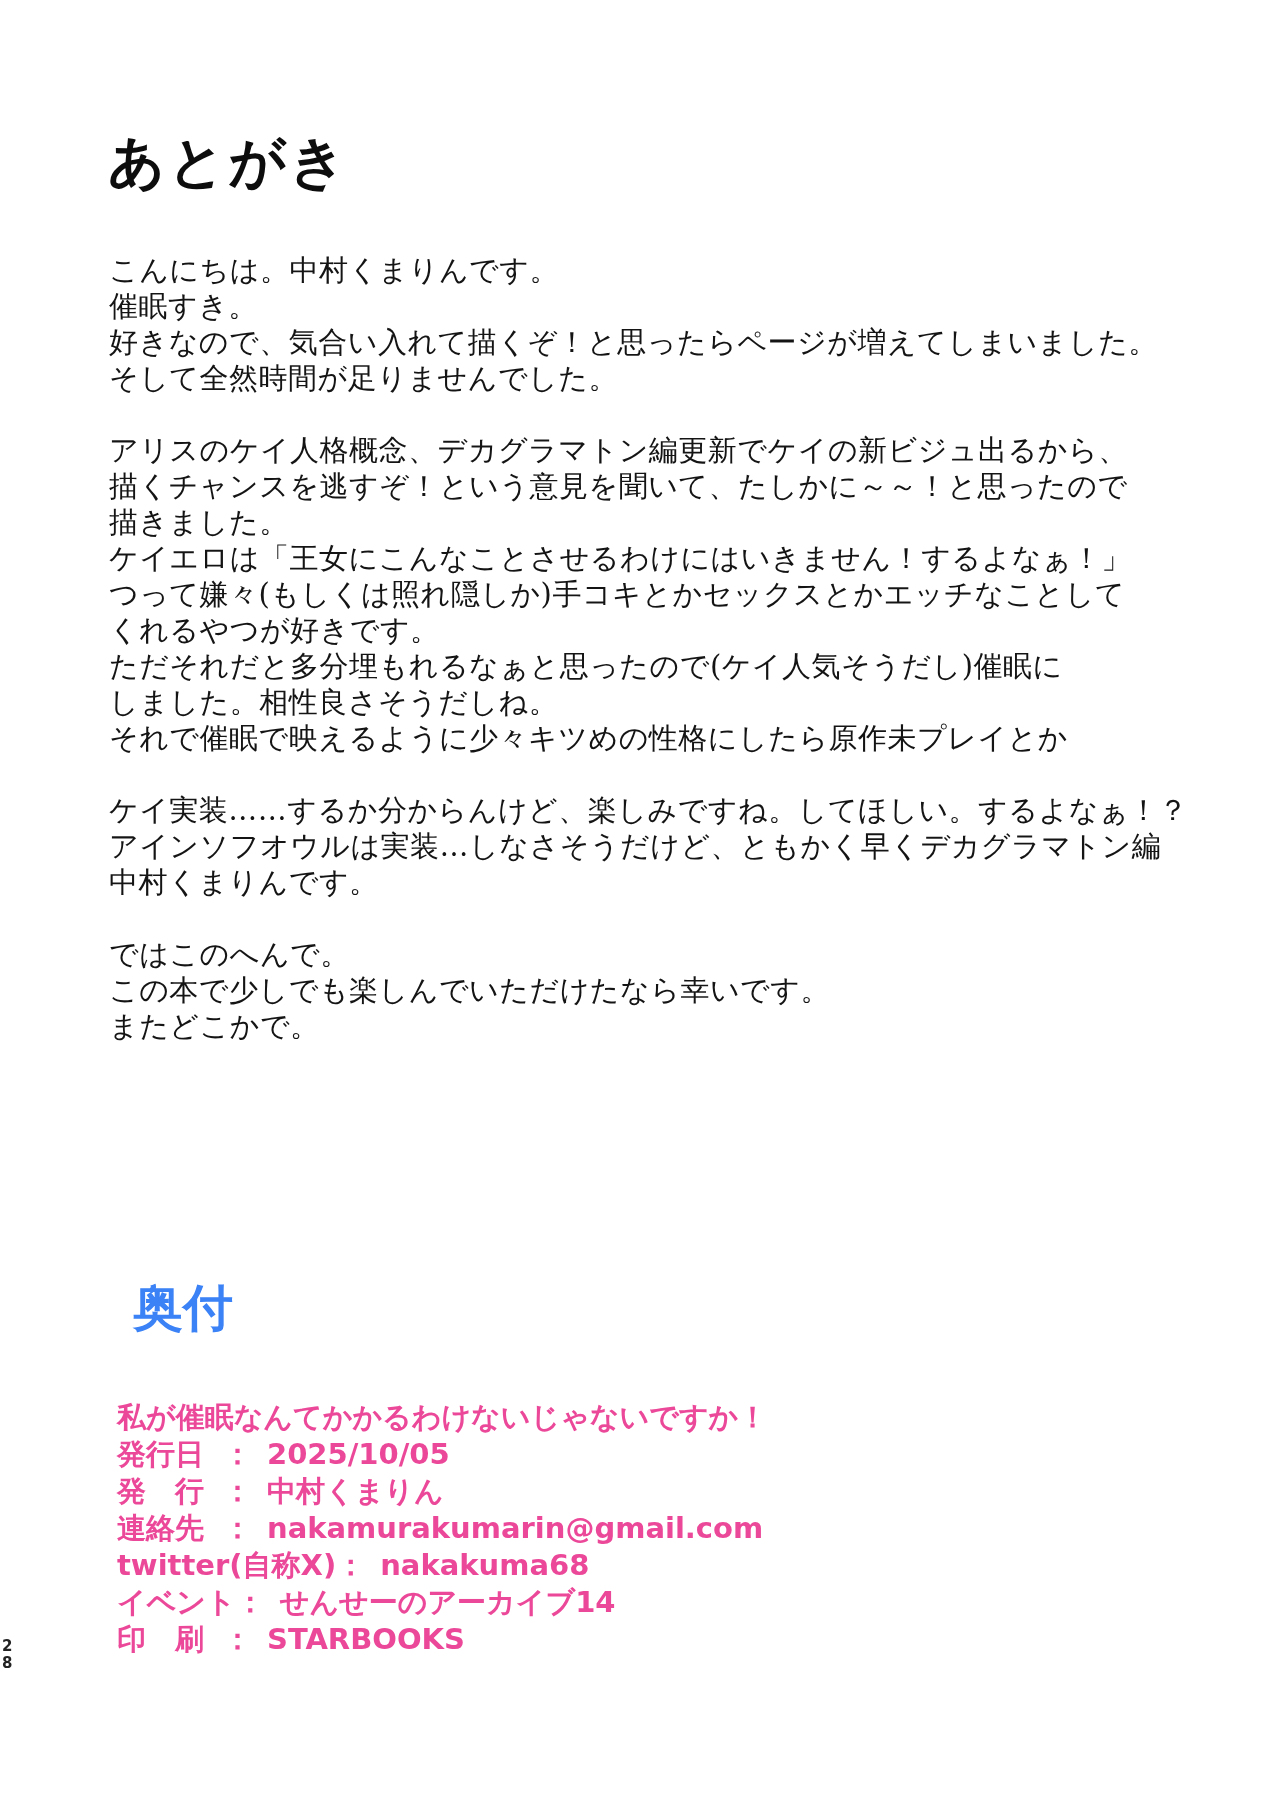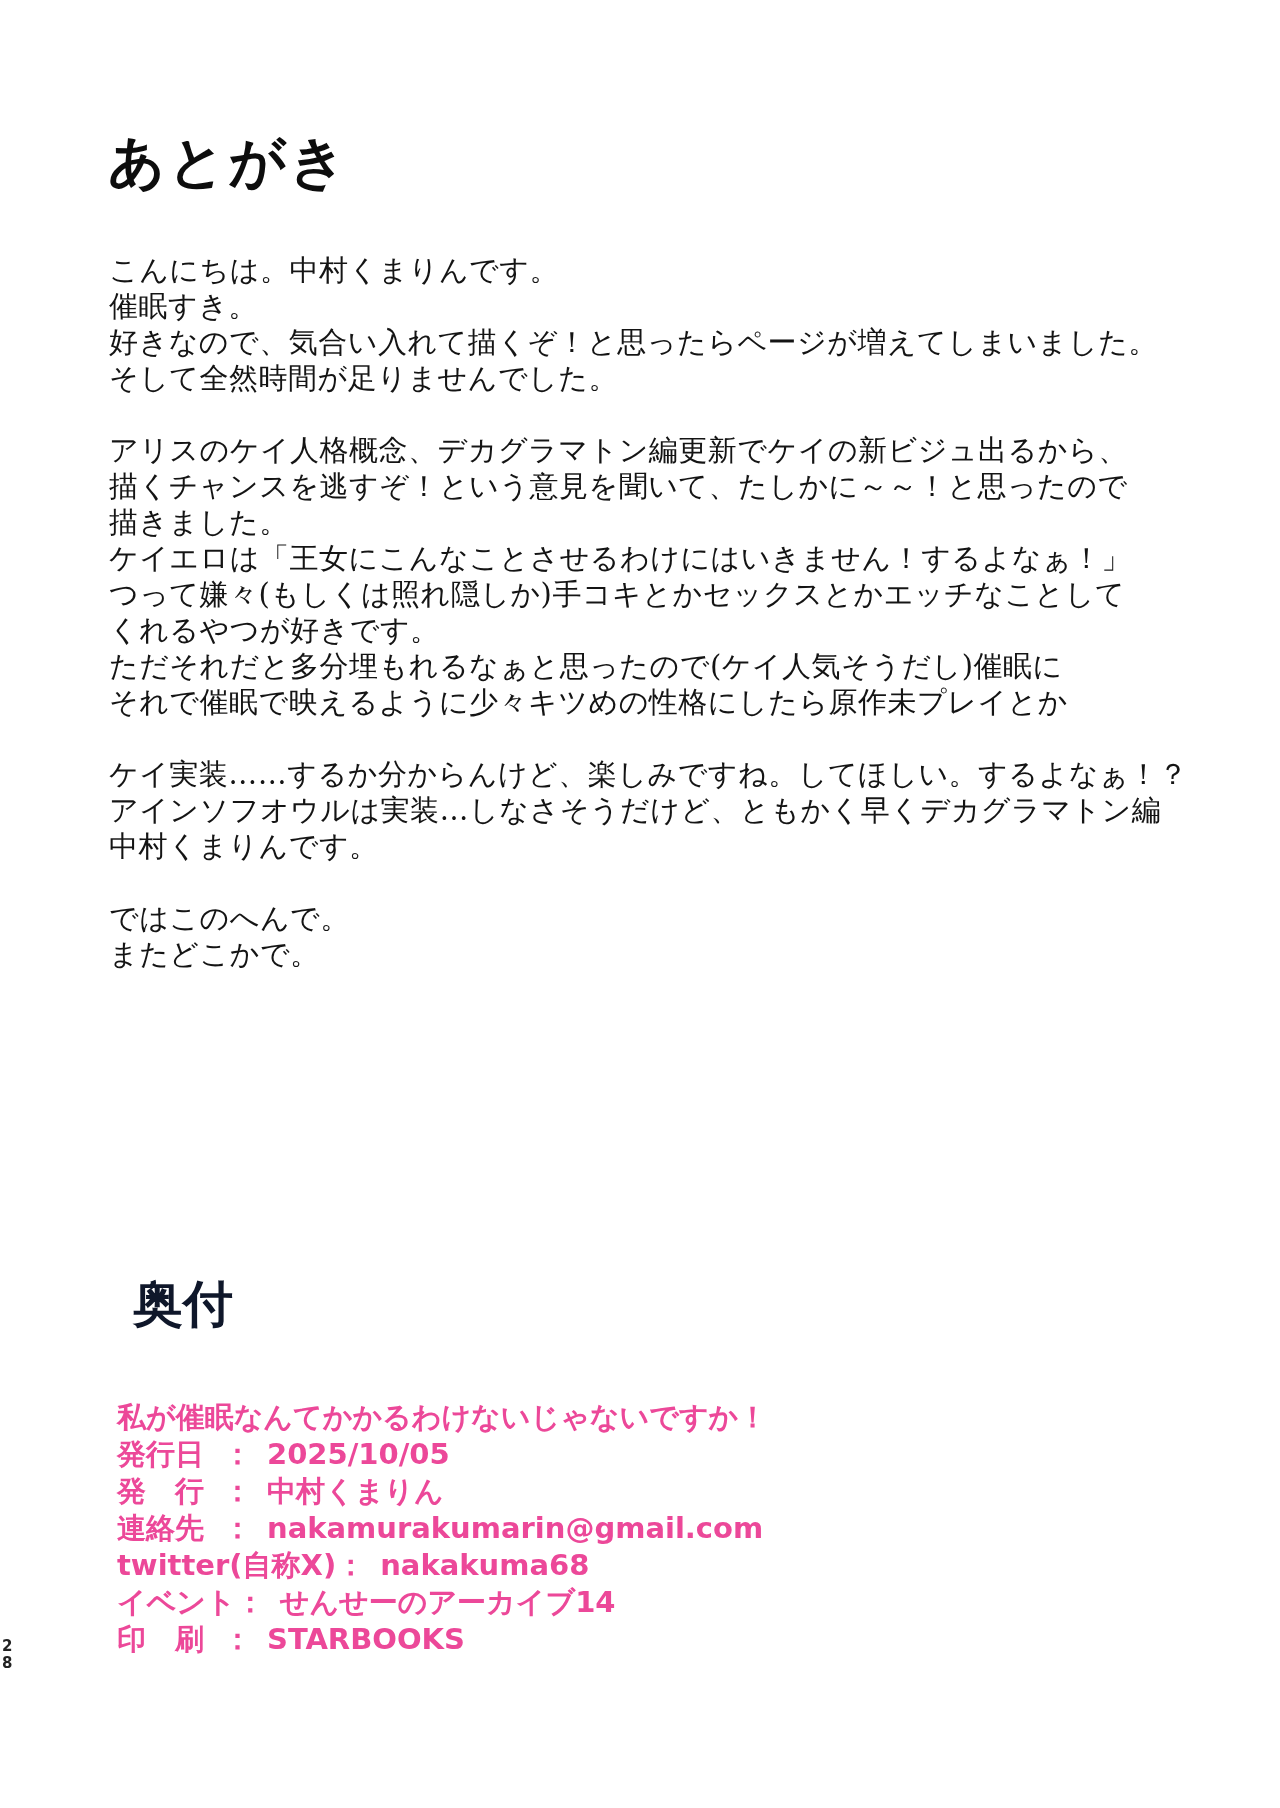--- a/index.html
+++ b/index.html
@@ -40,22 +40,22 @@
   .line { white-space: nowrap; }
 
   .col-title {
     position: absolute;
     left: 133px;
     top: 1282px;
     margin: 0;
     font-size: 50px;
     line-height: 1.05;
     font-weight: 800;
-    font-family: Liberation Mono, monospace;
-    color: #0f172a;
+    font-family: Liberation Serif, serif;
+    color: #3b82f6;
   }
   .col-body {
     position: absolute;
     left: 117px;
     top: 1399px;
     width: 900px;
     font-size: 29px;
     line-height: 37px;
     font-weight: 700;
     font-family: "DejaVu Sans", "Liberation Sans", sans-serif;
@@ -94,29 +94,31 @@
       <div class="line">そして全然時間が足りませんでした。</div>
     </div>
     <div class="para">
       <div class="line">アリスのケイ人格概念、デカグラマトン編更新でケイの新ビジュ出るから、</div>
       <div class="line">描くチャンスを逃すぞ！という意見を聞いて、たしかに～～！と思ったので</div>
       <div class="line">描きました。</div>
       <div class="line">ケイエロは「王女にこんなことさせるわけにはいきません！するよなぁ！」</div>
       <div class="line">つって嫌々(もしくは照れ隠しか)手コキとかセックスとかエッチなことして</div>
       <div class="line">くれるやつが好きです。</div>
       <div class="line">ただそれだと多分埋もれるなぁと思ったので(ケイ人気そうだし)催眠に</div>
+      <div class="line">しました。相性良さそうだしね。</div>
       <div class="line">それで催眠で映えるように少々キツめの性格にしたら原作未プレイとか</div>
     </div>
     <div class="para">
       <div class="line">ケイ実装……するか分からんけど、楽しみですね。してほしい。するよなぁ！？</div>
       <div class="line">アインソフオウルは実装…しなさそうだけど、ともかく早くデカグラマトン編</div>
       <div class="line">中村くまりんです。</div>
     </div>
     <div class="para">
       <div class="line">ではこのへんで。</div>
+      <div class="line">この本で少しでも楽しんでいただけたなら幸いです。</div>
       <div class="line">またどこかで。</div>
     </div>
   </div>
 
   <h2 class="col-title">奥付</h2>
 
   <div class="col-body">
     <div class="col-book-title">私が催眠なんてかかるわけないじゃないですか！</div>
 
     <div class="col-row">

